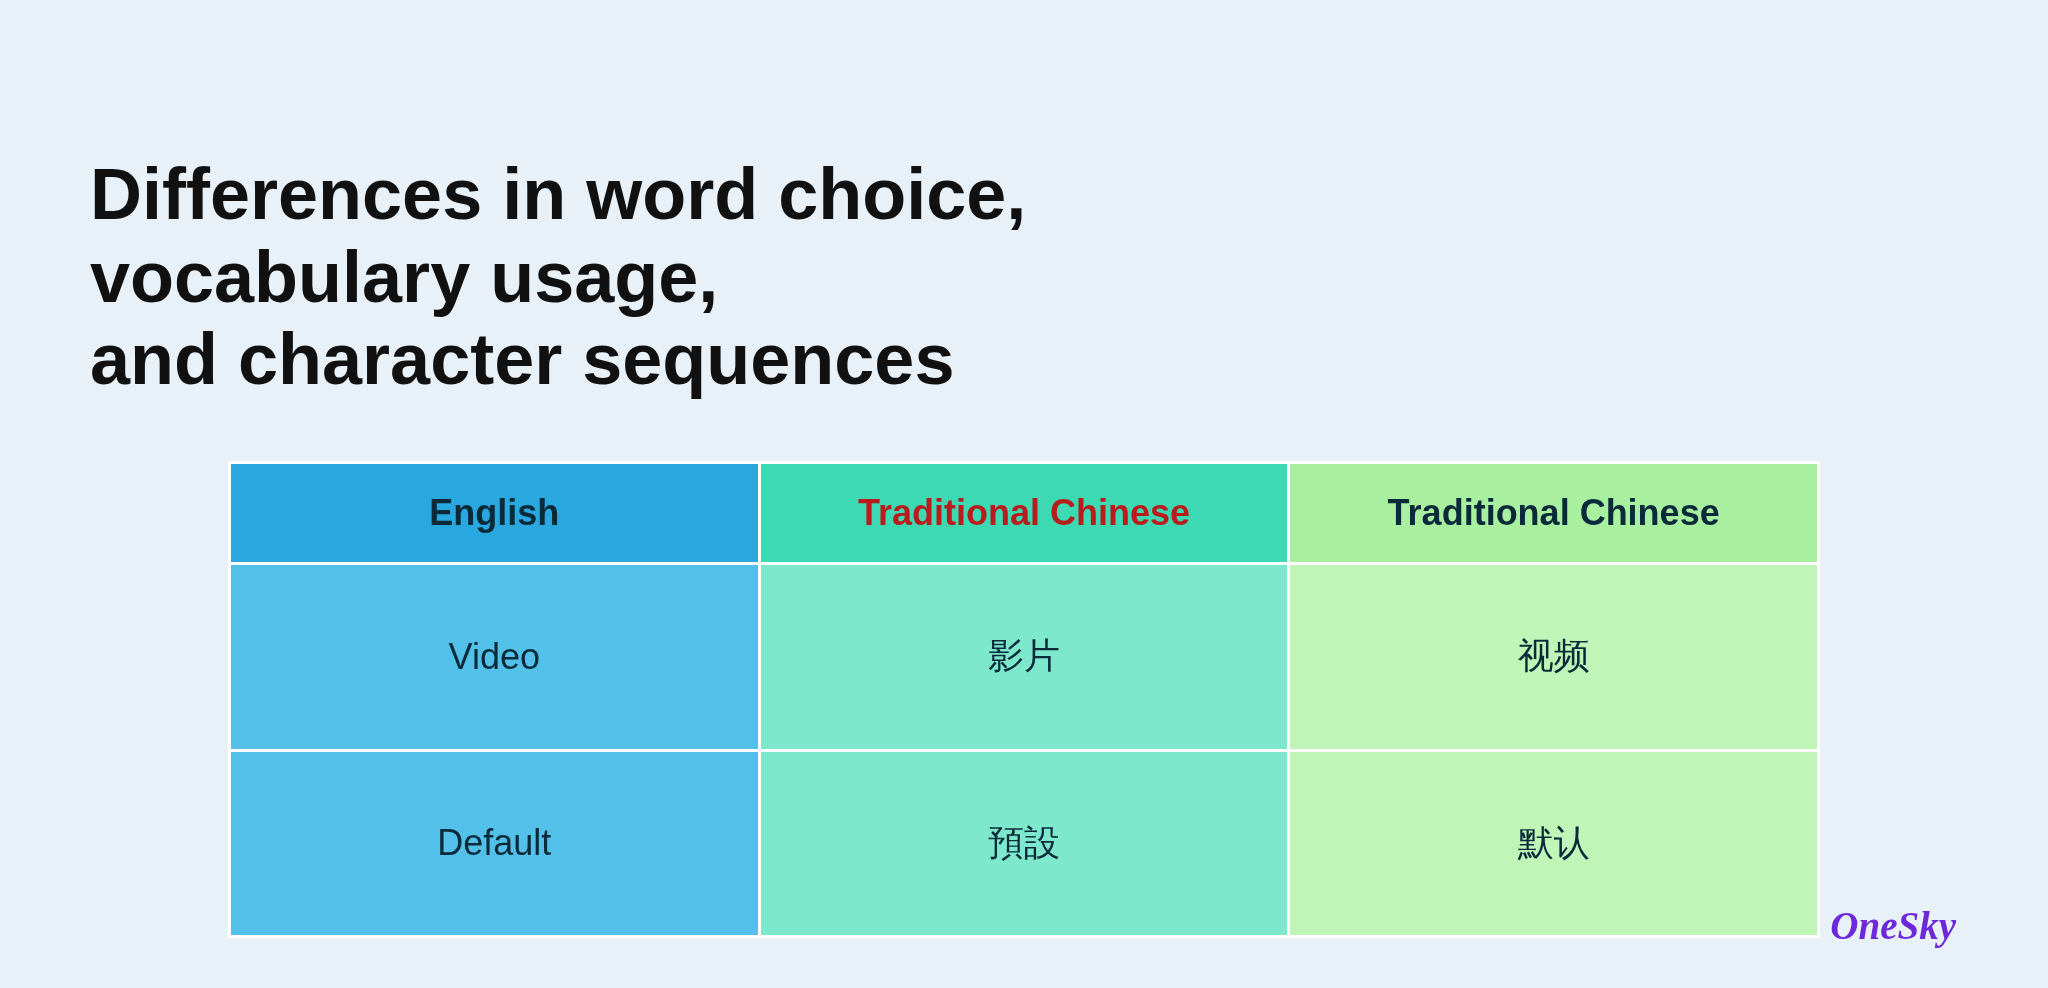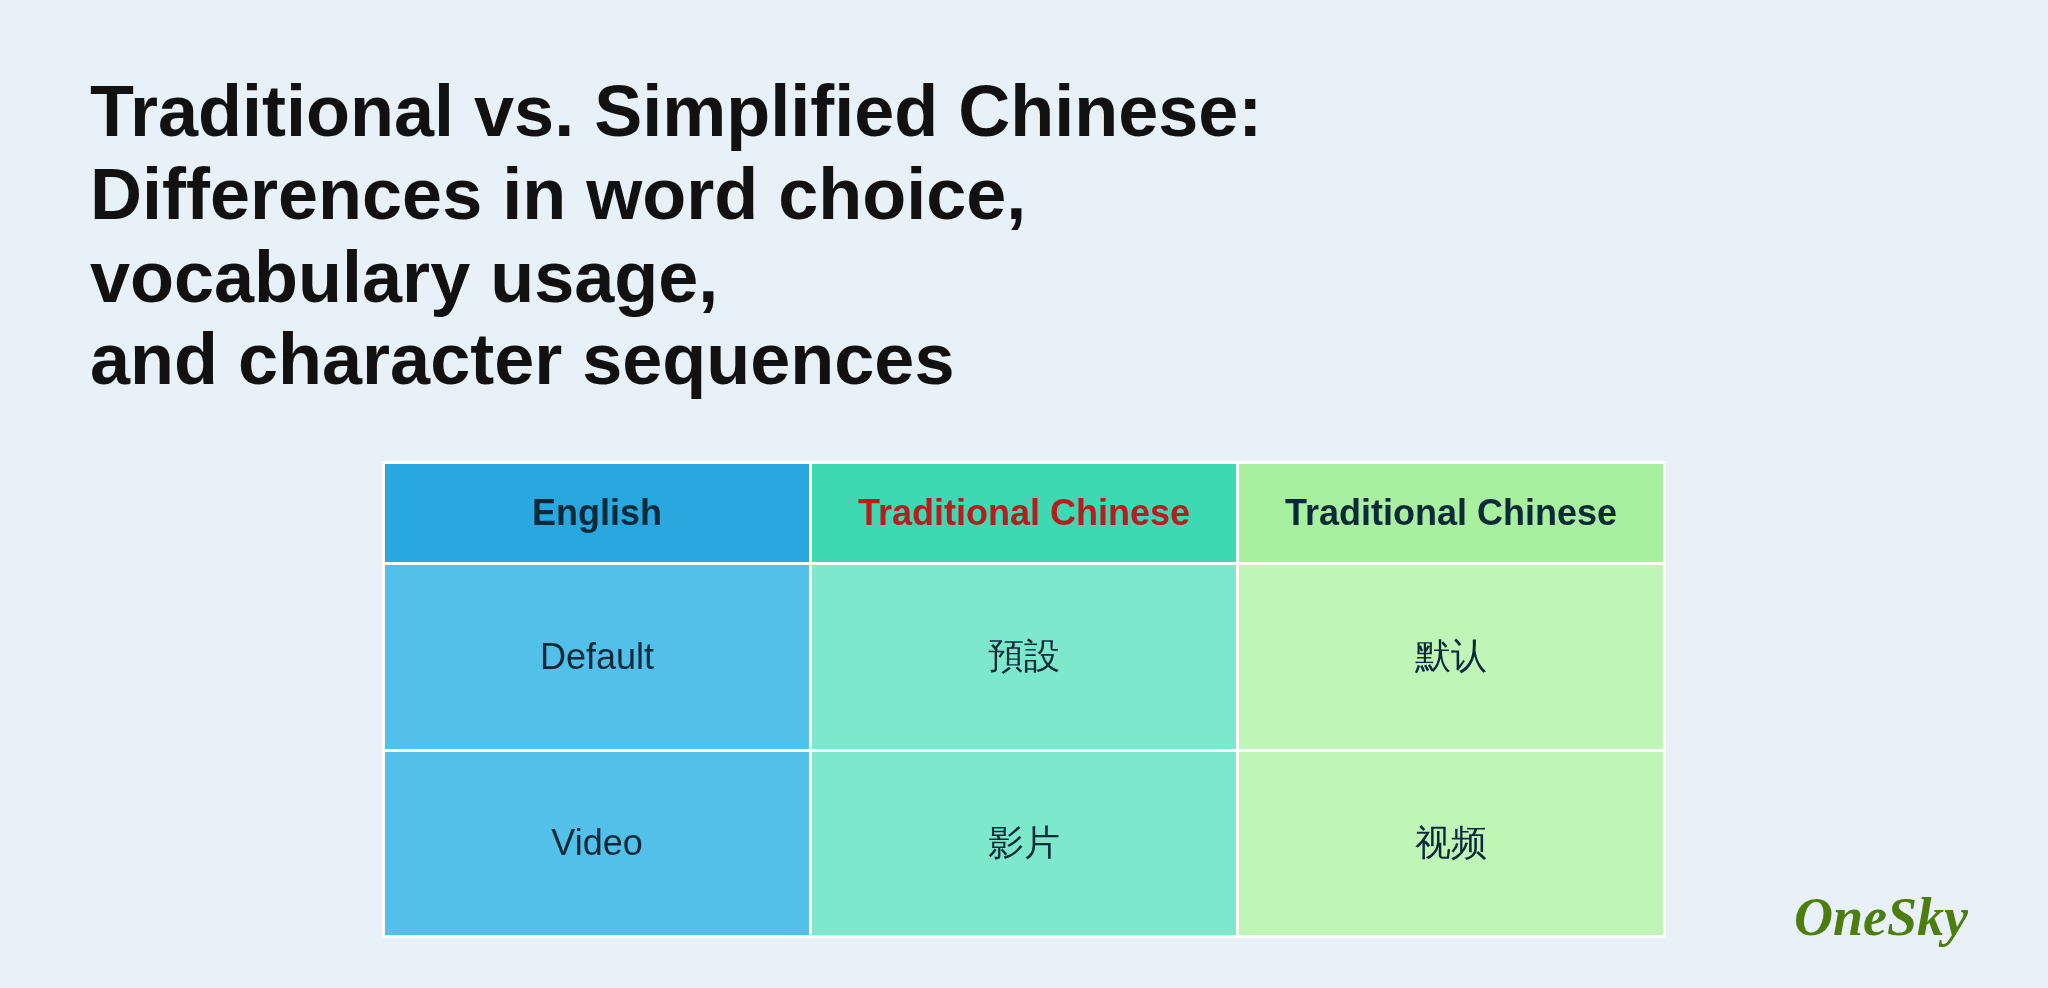--- a/index.html
+++ b/index.html
@@ -35,21 +35,21 @@
     }
 
     .table-wrapper {
       display: flex;
       justify-content: center;
       flex: 1;
     }
 
     .comparison-table {
       border-collapse: collapse;
-      width: 1284px;
+      width: 1592px;
     }
 
     .comparison-table th,
     .comparison-table td {
       text-align: center;
       padding: 28px 20px;
       font-size: 36px;
       border: 3px solid #ffffff;
     }
 
@@ -92,58 +92,58 @@
     
     .col-simplified-data {
       background-color: #c0f5b8;
       color: #0a2a3a;
       font-size: 34px;
     }
 
     .brand-logo {
       position: absolute;
       bottom: 40px;
-      right: 80px;
-      font-size: 54px;
+      right: 92px;
+      font-size: 39px;
       font-weight: 800;
       font-style: italic;
-      color: #4d7c0f;
+      color: #6d28d9;
       font-family: Georgia, serif;
     }
   </style>
 </head>
 <body>
 
 <div class="page-container">
 
   <h1 class="page-title">
-    <span>Traditional vs. Simplified Chinese:</span><br>
+    <br>
     <span>Differences in word choice, vocabulary usage,</span><br>
     <span>and character sequences</span>
   </h1>
 
   <div class="table-wrapper">
     <table class="comparison-table">
       <thead>
         <tr>
           <th class="col-english-header">English</th>
           <th class="col-traditional-header">Traditional Chinese</th>
           <th class="col-simplified-header">Traditional Chinese</th>
         </tr>
       </thead>
       <tbody>
         <tr>
+          <td class="col-english-data">Video</td>
+          <td class="col-traditional-data">影片</td>
+          <td class="col-simplified-data">视频</td>
+        </tr>
+        <tr>
           <td class="col-english-data">Default</td>
           <td class="col-traditional-data">預設</td>
           <td class="col-simplified-data">默认</td>
-        </tr>
-        <tr>
-          <td class="col-english-data">Video</td>
-          <td class="col-traditional-data">影片</td>
-          <td class="col-simplified-data">视频</td>
         </tr>
       </tbody>
     </table>
   </div>
 
 </div>
 
 <div class="brand-logo">OneSky</div>
 
 </body></html>

